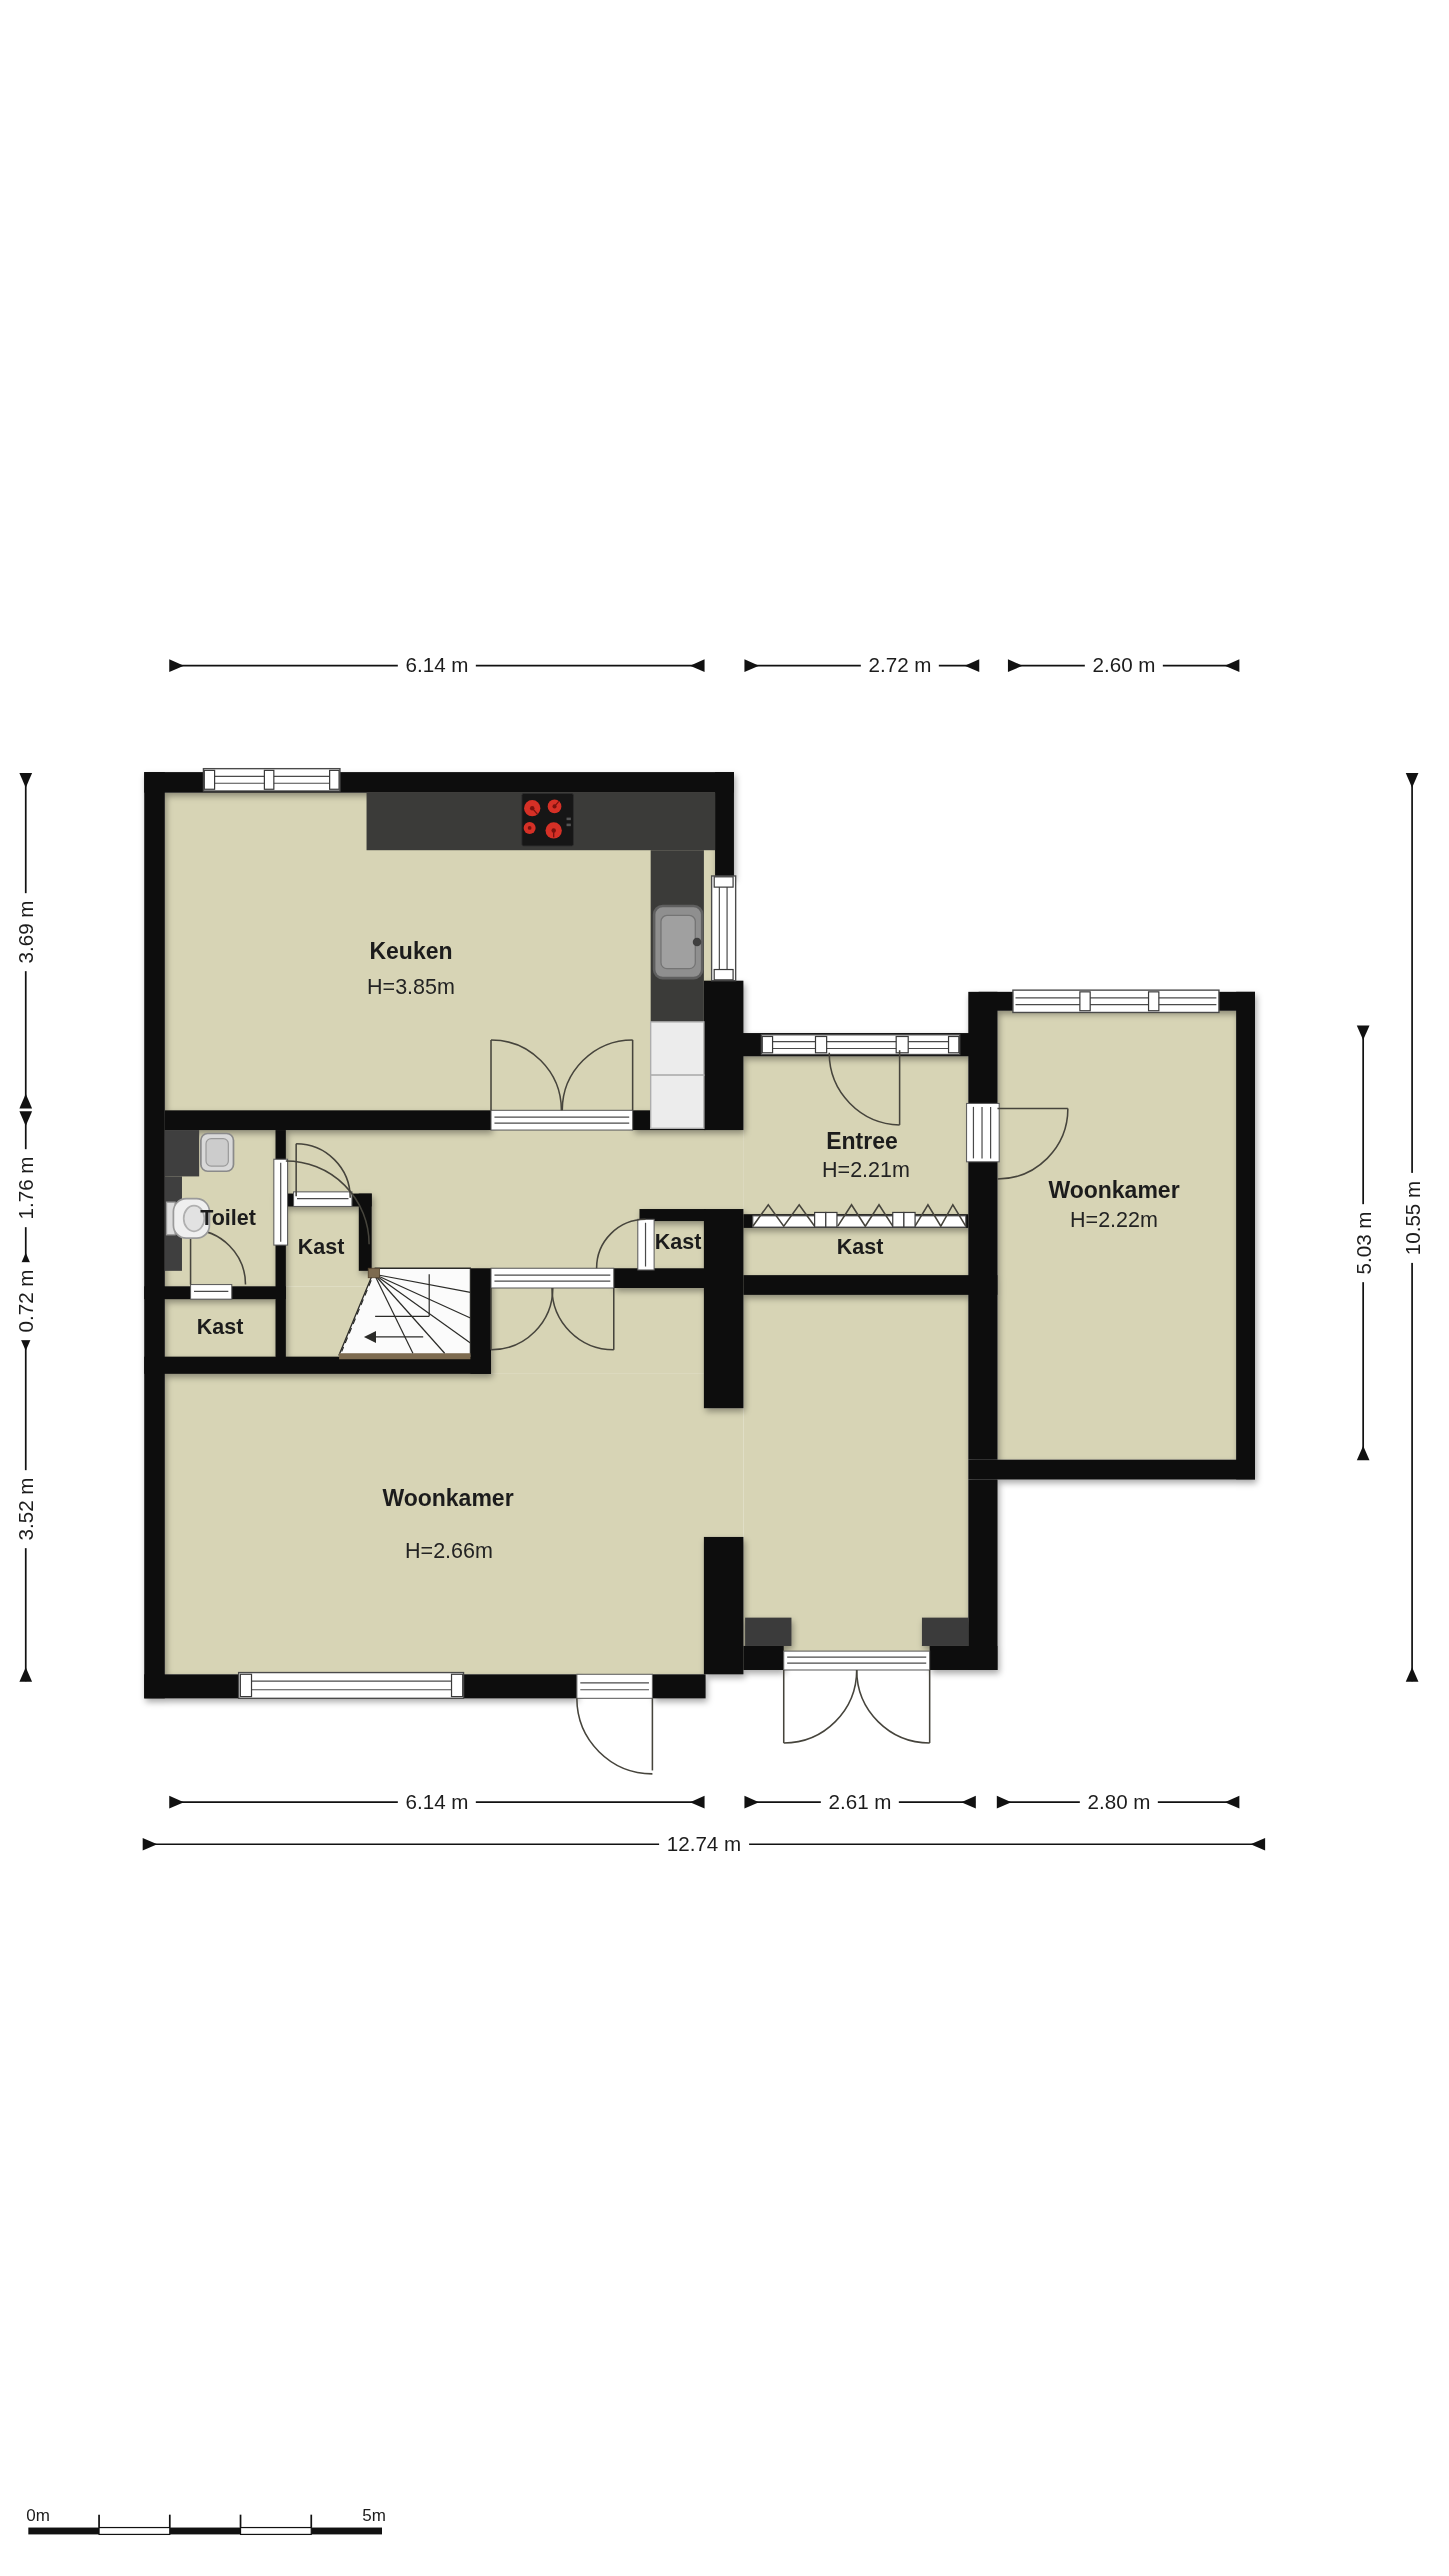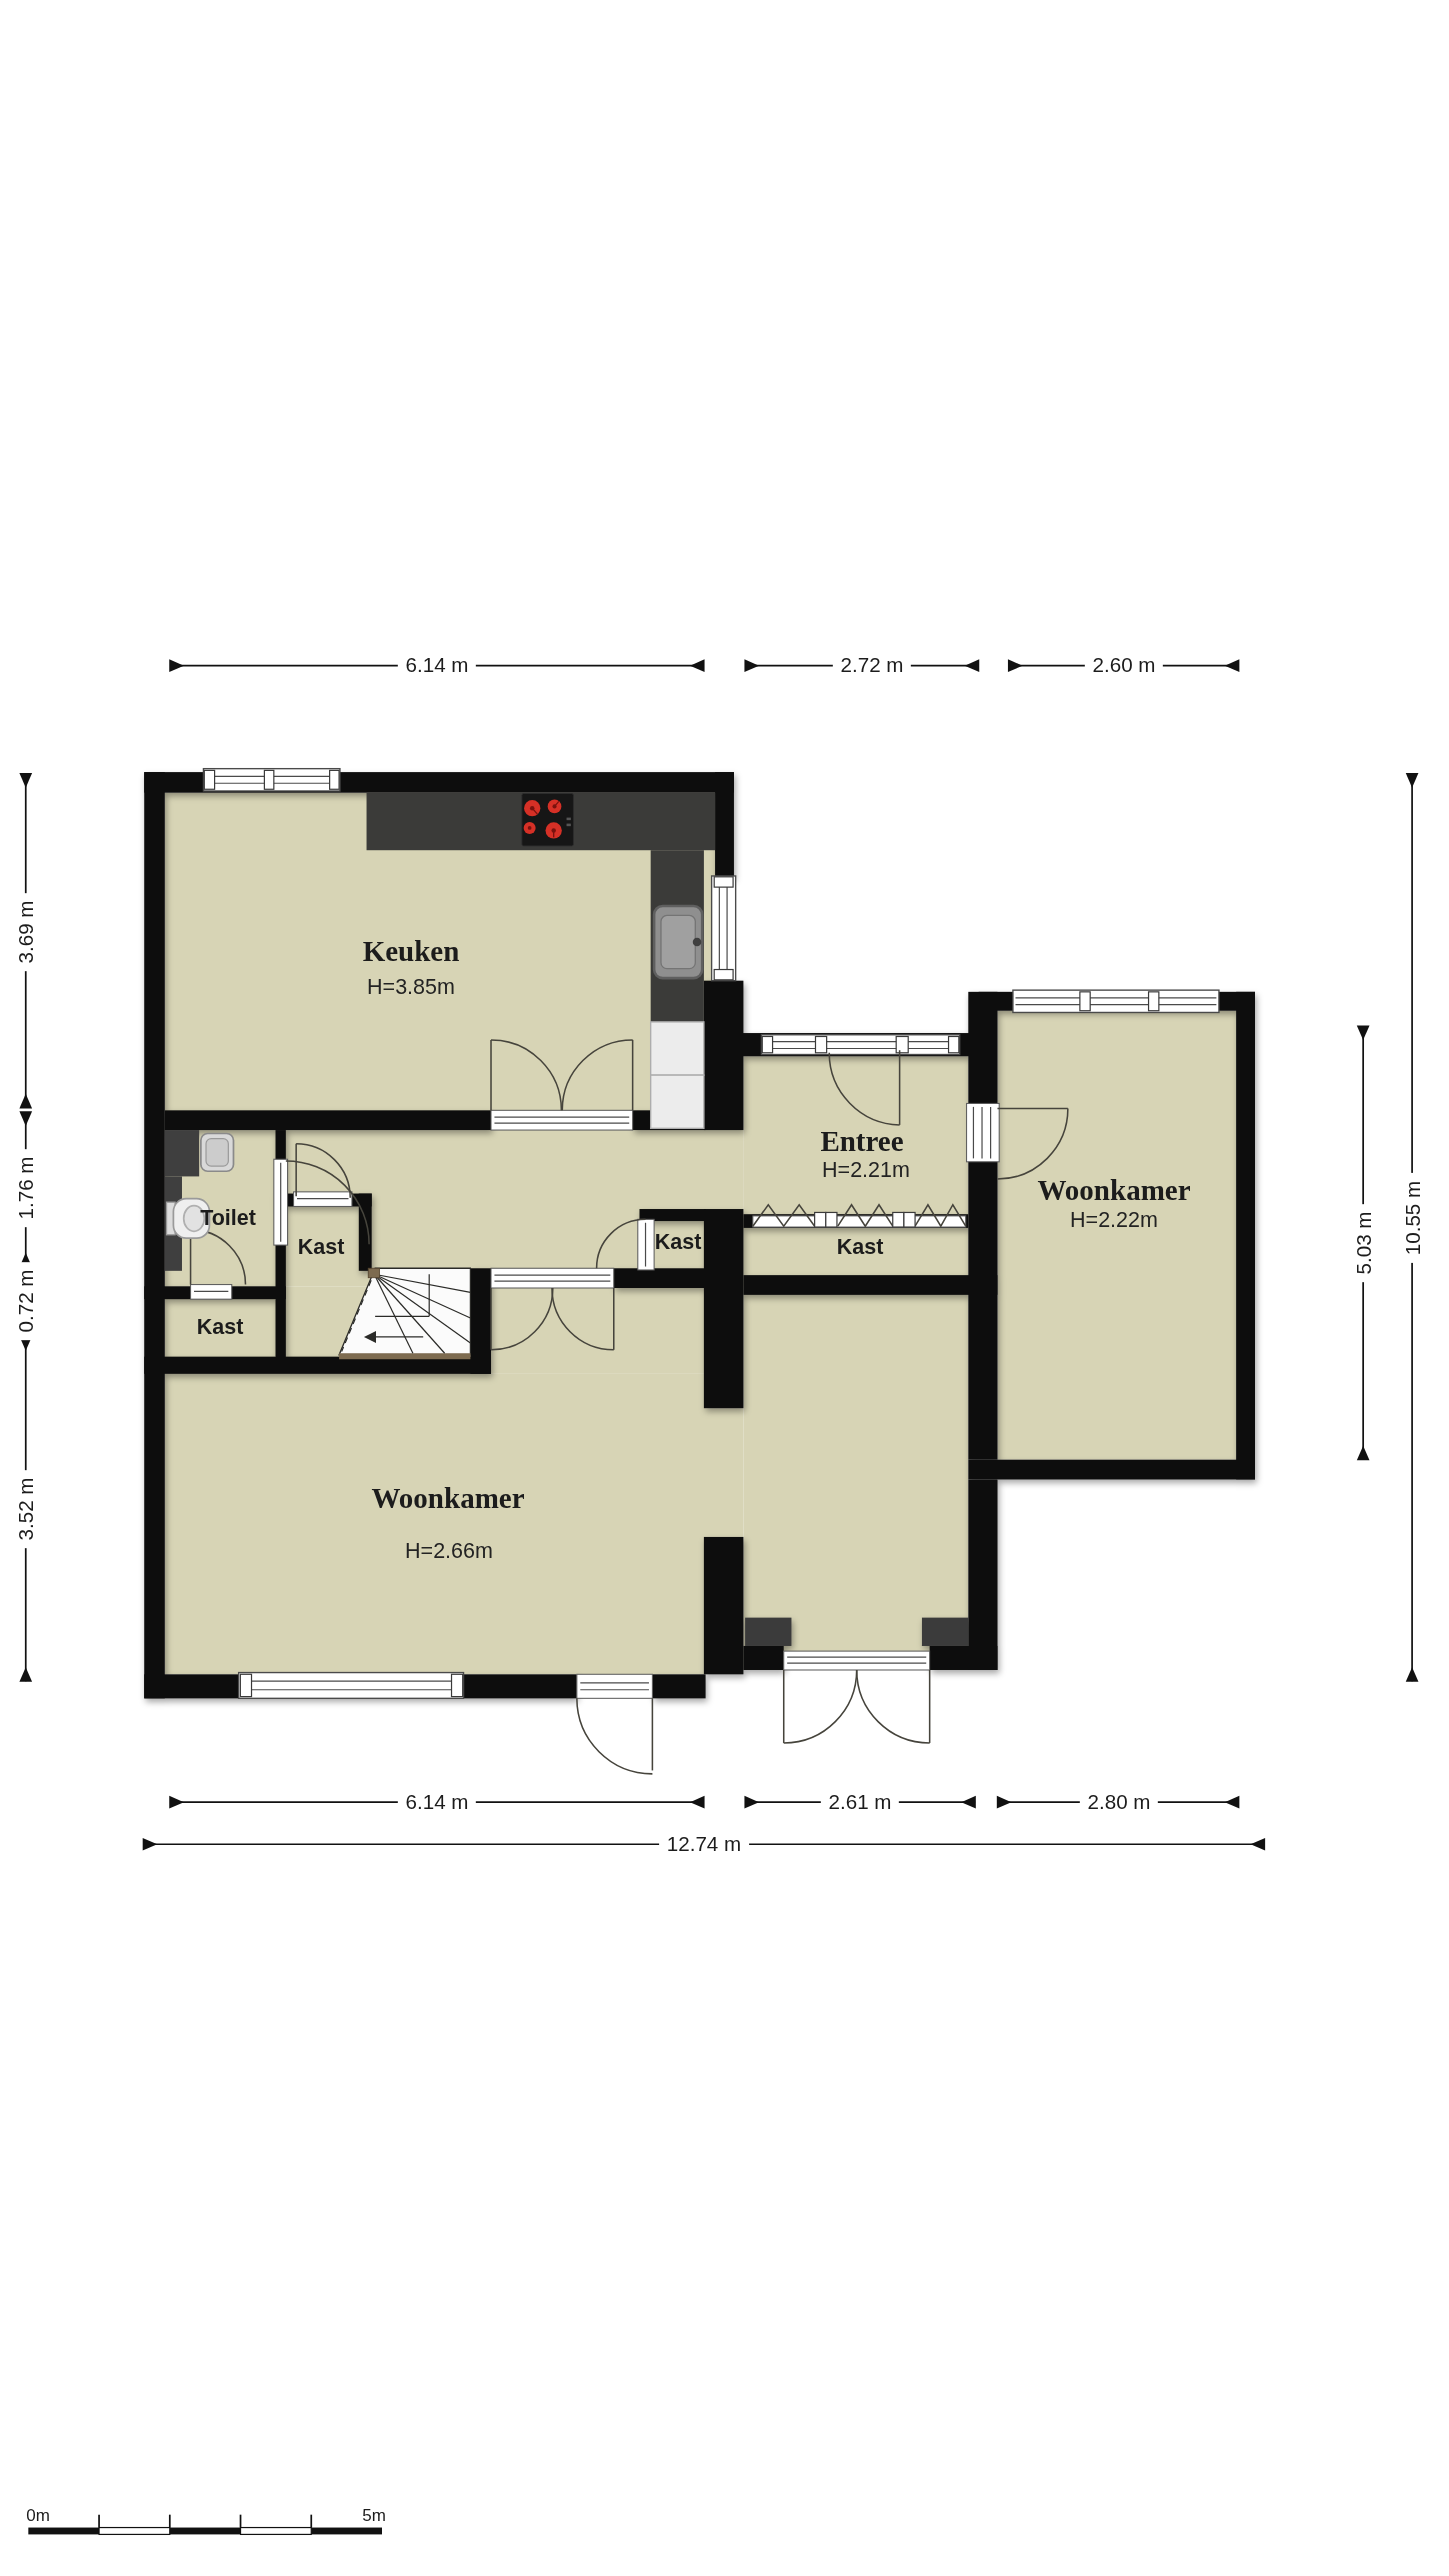--- a/index.html
+++ b/index.html
@@ -14,21 +14,21 @@
   .wall{fill:var(--wall);}
   .win{fill:#ffffff;stroke:#4a4a4a;stroke-width:1.6;}
   .winline{stroke:#4a4a4a;stroke-width:1.4;fill:none;}
   .post{fill:#ffffff;stroke:#3a3a3a;stroke-width:1.4;}
   .thr{fill:#ffffff;stroke:#5a5a5a;stroke-width:1.2;}
   .door{stroke:var(--line);stroke-width:1.8;fill:none;}
   .counter{fill:var(--counter);}
   .stairline{stroke:#2b2b28;stroke-width:1.4;fill:none;}
   .dimline{stroke:var(--dim);stroke-width:2;fill:none;}
   .lbl{position:absolute;transform:translate(-50%,-50%);white-space:nowrap;}
-  .room{font-size:29px;font-weight:bold;font-family:Liberation Serif, serif;}
+  .room{font-size:23px;font-weight:bold;}
   .sub{font-size:21.5px;font-weight:normal;color:#232323;}
   .small-room{font-size:21.5px;font-weight:bold;}
   .dim{font-size:20.6px;background:#ffffff;padding:0 7.7px;}
   .rot{transform:translate(-50%,-50%) rotate(-90deg);}
   .scalelbl{font-size:17px;}
 </style>
 </head>
 <body>
 
 <div id="canvas">
@@ -296,21 +296,21 @@
   <div class="lbl sub" style="left:1114px;top:1220px;">H=2.22m</div>
   <div class="lbl room" style="left:448px;top:1498px;">Woonkamer</div>
   <div class="lbl sub" style="left:449px;top:1551px;">H=2.66m</div>
   <div class="lbl small-room" style="left:228px;top:1218px;">Toilet</div>
   <div class="lbl small-room" style="left:321px;top:1247px;">Kast</div>
   <div class="lbl small-room" style="left:220px;top:1327px;">Kast</div>
   <div class="lbl small-room" style="left:678px;top:1242px;">Kast</div>
   <div class="lbl small-room" style="left:860px;top:1247px;">Kast</div>
 
   <div class="lbl dim" style="left:437px;top:665px;">6.14 m</div>
-  <div class="lbl dim" style="left:872px;top:665px;text-align:right;">2.72 m</div>
+  <div class="lbl dim" style="left:900px;top:665px;text-align:right;">2.72 m</div>
   <div class="lbl dim" style="left:1124px;top:665px;">2.60 m</div>
 
   <div class="lbl dim rot" style="left:26px;top:932px;">3.69 m</div>
   <div class="lbl dim rot" style="left:26px;top:1188px;">1.76 m</div>
   <div class="lbl dim rot" style="left:26px;top:1301px;">0.72 m</div>
   <div class="lbl dim rot" style="left:26px;top:1509px;">3.52 m</div>
 
   <div class="lbl dim rot" style="left:1364px;top:1243px;">5.03 m</div>
   <div class="lbl dim rot" style="left:1413px;top:1218px;">10.55 m</div>
 

